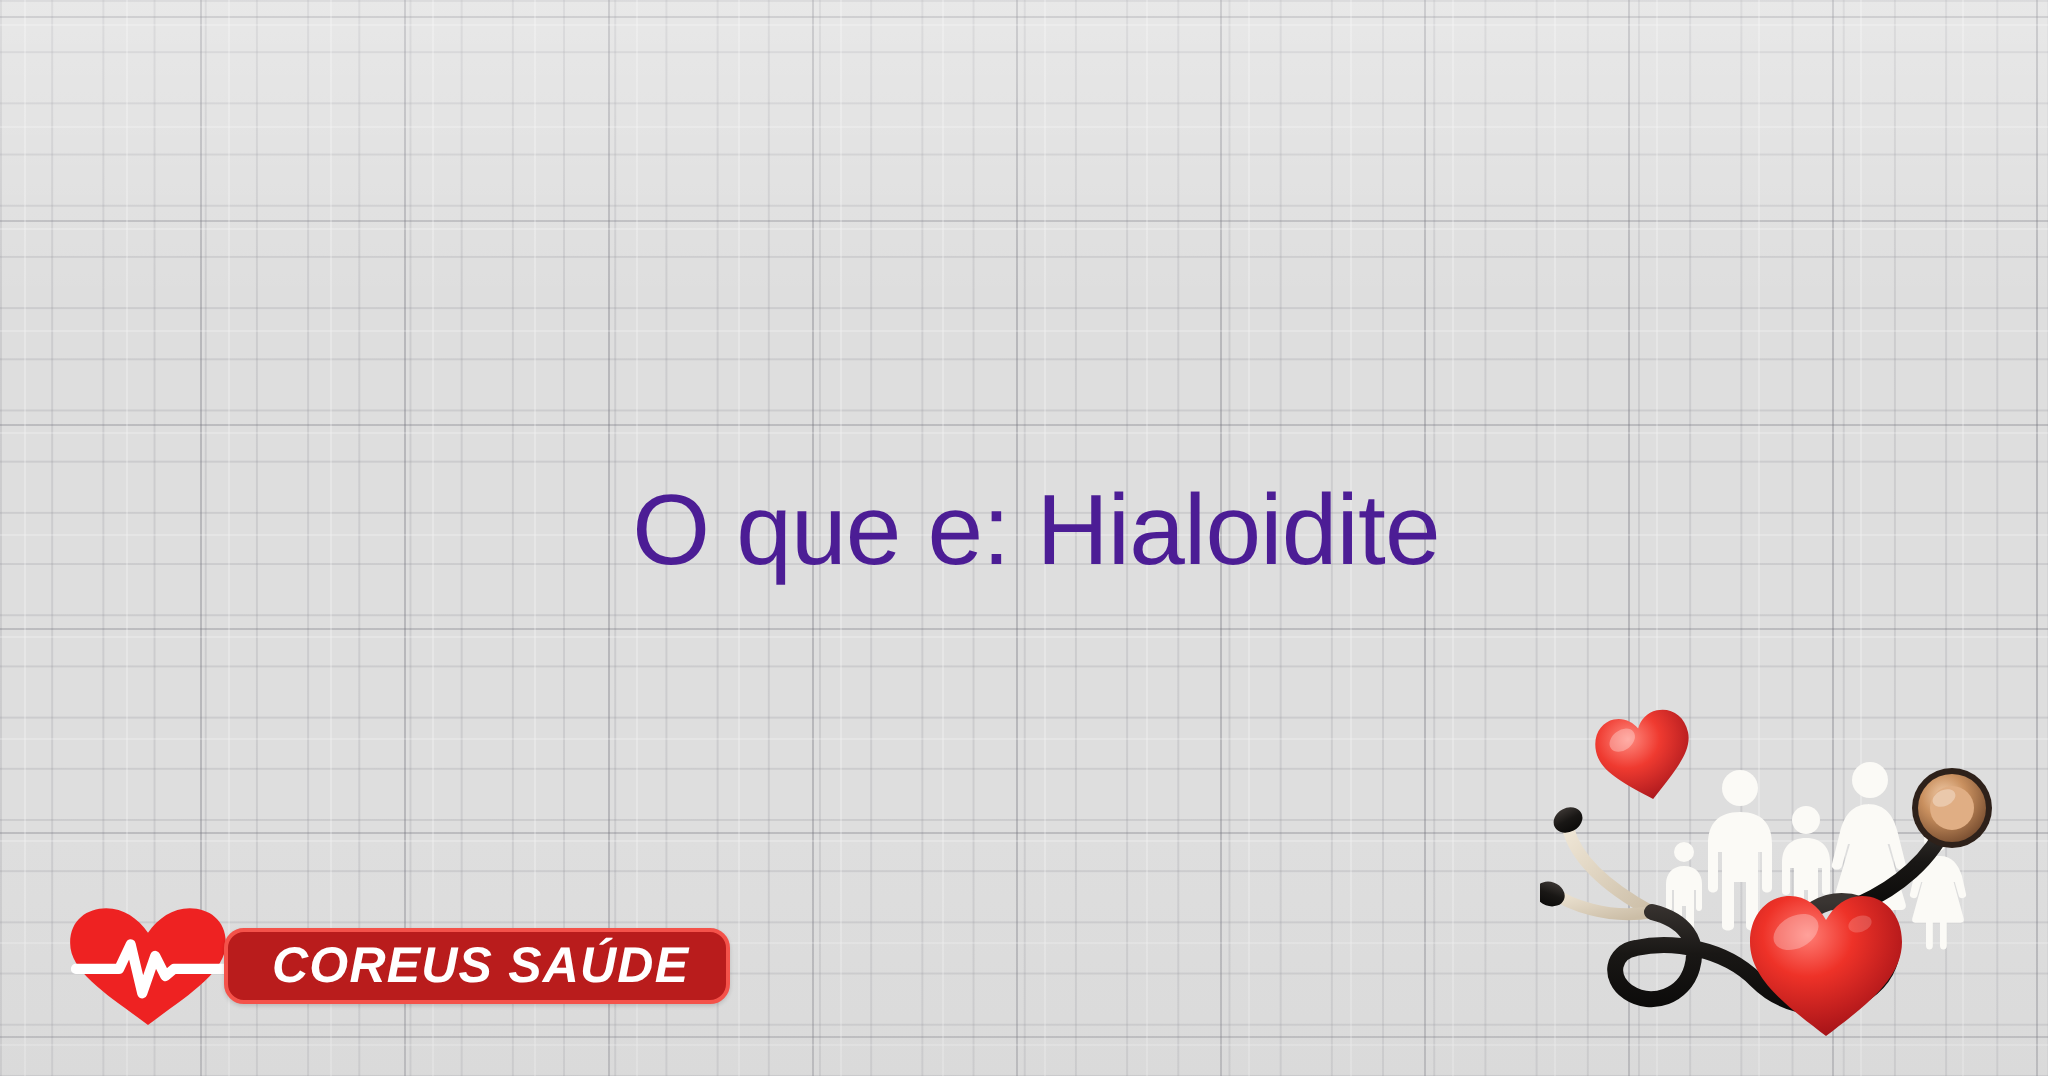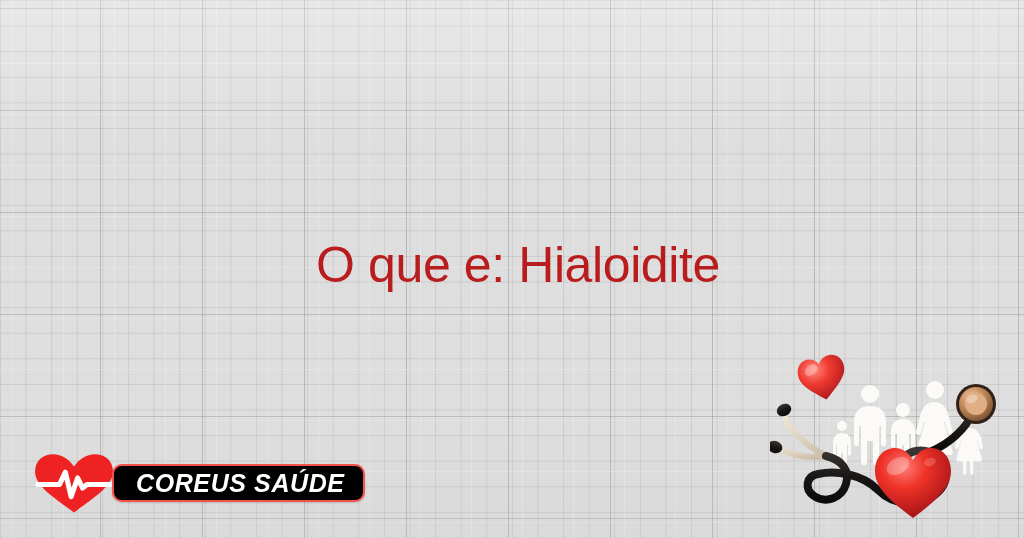--- a/index.html
+++ b/index.html
@@ -50,39 +50,39 @@
 
   
   #title {
     position:absolute;
     left:12px; right:0;
     top:238px;
     text-align:center;
     font-size:50px;
     font-weight:400;
     letter-spacing:-0.4px;
-    color:#b91c1c;
+    color:#4c1d95;
     line-height:1.1;
     white-space:nowrap;
   }
 
   
   #brand {
     position:absolute;
     left:30px; bottom:24px;
     display:flex;
     align-items:center;
   }
   #brand-mark { width:88px; height:62px; display:block; margin-right:-6px; }
   #brand-badge {
     position:relative;
     height:38px;
     padding:0 18px 0 22px;
     display:flex; align-items:center;
-    background:#000000;
+    background:#b91c1c;
     border:2px solid #f4524a;
     border-radius:10px;
     box-shadow:0 1px 2px rgba(0,0,0,.15);
   }
   #brand-badge-text {
     color:#ffffff;
     font-size:25px;
     font-weight:700;
     font-style:italic;
     letter-spacing:0.6px;

